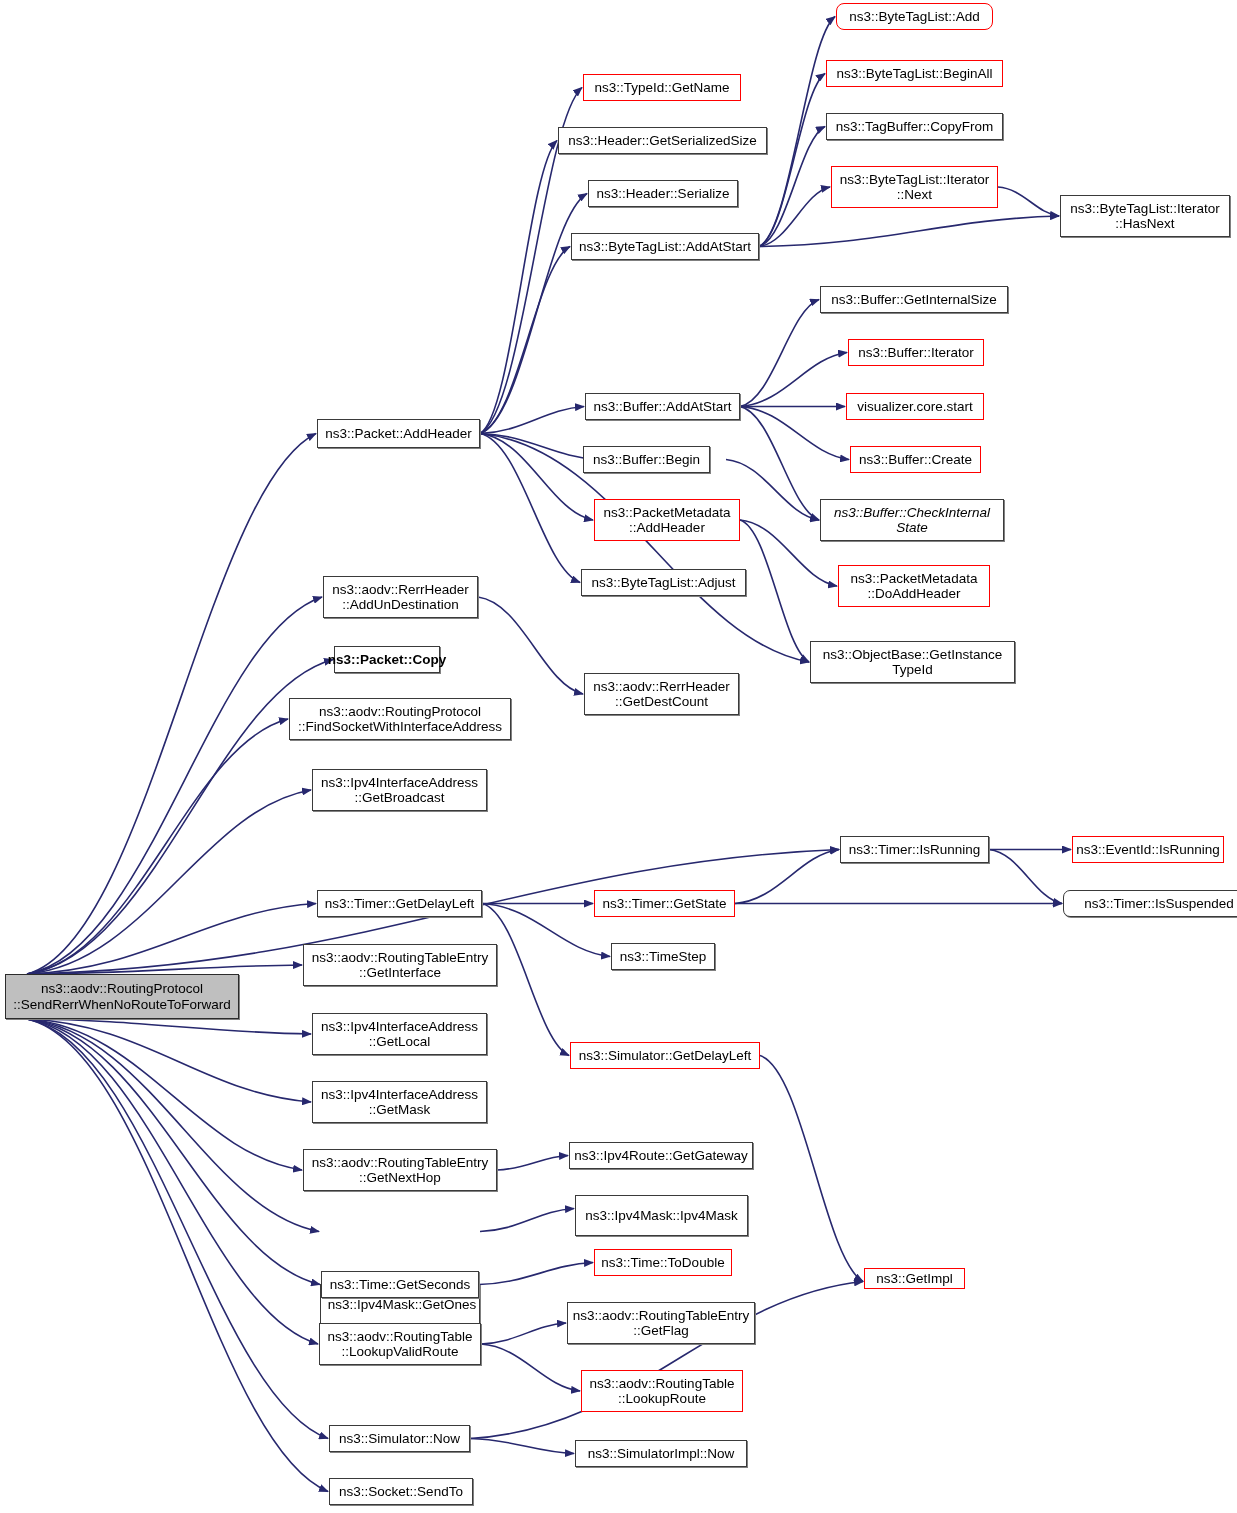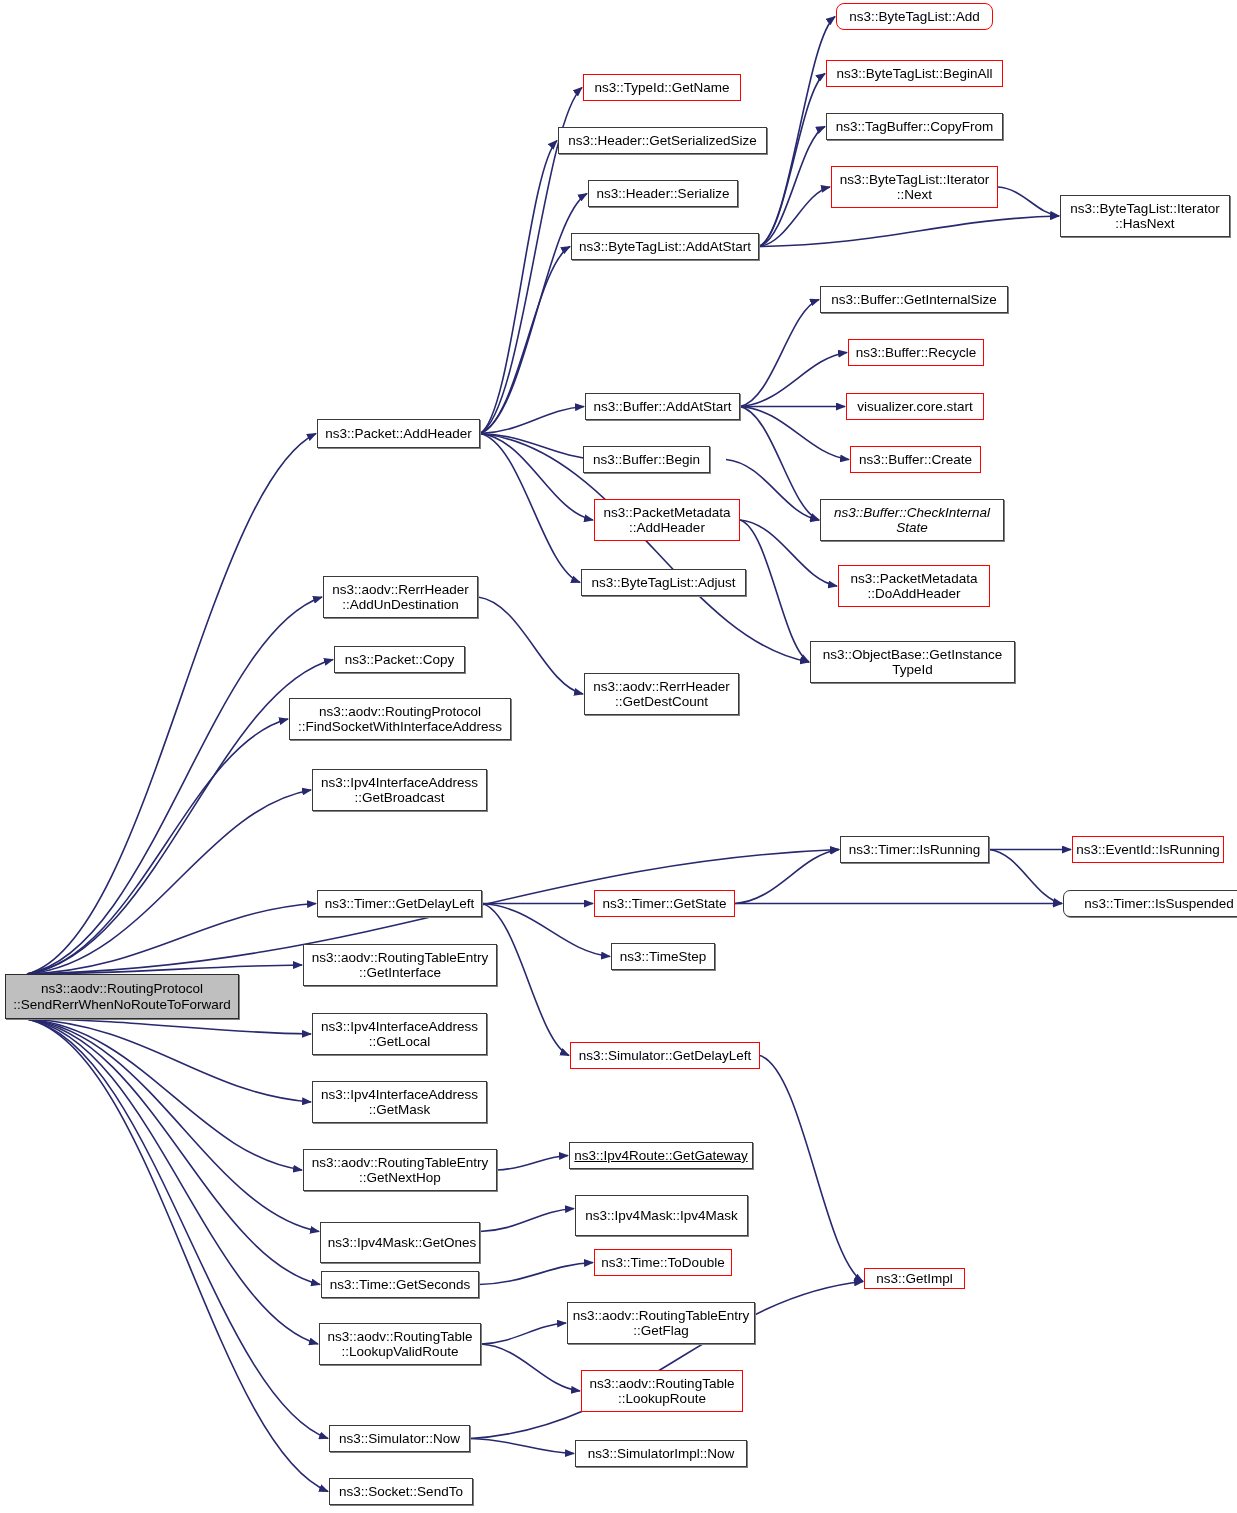--- a/index.html
+++ b/index.html
@@ -91,65 +91,65 @@
       <div class="nodebox" style="left: 571px; top: 233px; width: 188px; height: 27px;">ns3::ByteTagList::AddAtStart</div>
       <div class="nodebox red" style="left: 836px; top: 3px; width: 157px; height: 27px; border-radius: 8px;">ns3::ByteTagList::Add</div>
       <div class="nodebox red" style="left: 826px; top: 60px; width: 177px; height: 27px;">ns3::ByteTagList::BeginAll</div>
       <div class="nodebox" style="left: 826px; top: 113px; width: 177px; height: 27px;">ns3::TagBuffer::CopyFrom</div>
       <div class="nodebox red" style="left: 831px; top: 166px; width: 167px; height: 42px;">ns3::ByteTagList::Iterator
 ::Next</div>
       <div class="nodebox" style="left: 1060px; top: 195px; width: 170px; height: 42px;">ns3::ByteTagList::Iterator
 ::HasNext</div>
       <div class="nodebox" style="left: 317px; top: 419px; width: 163px; height: 29px;">ns3::Packet::AddHeader</div>
       <div class="nodebox" style="left: 820px; top: 286px; width: 188px; height: 27px;">ns3::Buffer::GetInternalSize</div>
-      <div class="nodebox red" style="left: 848px; top: 339px; width: 136px; height: 27px;">ns3::Buffer::Recycle</div>
+      <div class="nodebox red" style="left: 848px; top: 339px; width: 136px; height: 27px;">ns3::Buffer::Iterator</div>
       <div class="nodebox red" style="left: 846px; top: 393px; width: 138px; height: 27px;">visualizer.core.start</div>
       <div class="nodebox red" style="left: 850px; top: 446px; width: 131px; height: 27px;">ns3::Buffer::Create</div>
       <div class="nodebox" style="left: 585px; top: 393px; width: 155px; height: 27px;">ns3::Buffer::AddAtStart</div>
       <div class="nodebox" style="left: 583px; top: 446px; width: 127px; height: 27px;">ns3::Buffer::Begin</div>
       <div class="nodebox" style="left: 820px; top: 499px; width: 184px; height: 42px; font-style: italic;">ns3::Buffer::CheckInternal
 State</div>
       <div class="nodebox red" style="left: 594px; top: 499px; width: 146px; height: 42px;">ns3::PacketMetadata
 ::AddHeader</div>
       <div class="nodebox red" style="left: 838px; top: 565px; width: 152px; height: 42px;">ns3::PacketMetadata
 ::DoAddHeader</div>
       <div class="nodebox" style="left: 581px; top: 569px; width: 165px; height: 27px;">ns3::ByteTagList::Adjust</div>
       <div class="nodebox" style="left: 810px; top: 641px; width: 205px; height: 42px;">ns3::ObjectBase::GetInstance
 TypeId</div>
       <div class="nodebox" style="left: 323px; top: 576px; width: 155px; height: 42px;">ns3::aodv::RerrHeader
 ::AddUnDestination</div>
-      <div class="nodebox" style="left: 334px; top: 646px; width: 131px; height: 27px;">ns3::Packet::Copy</div>
+      <div class="nodebox" style="left: 334px; top: 646px; width: 106px; height: 27px; font-weight: bold;">ns3::Packet::Copy</div>
       <div class="nodebox" style="left: 289px; top: 698px; width: 222px; height: 42px;">ns3::aodv::RoutingProtocol
 ::FindSocketWithInterfaceAddress</div>
       <div class="nodebox" style="left: 584px; top: 673px; width: 155px; height: 42px;">ns3::aodv::RerrHeader
 ::GetDestCount</div>
       <div class="nodebox" style="left: 312px; top: 769px; width: 175px; height: 42px;">ns3::Ipv4InterfaceAddress
 ::GetBroadcast</div>
       <div class="nodebox" style="left: 840px; top: 836px; width: 149px; height: 27px;">ns3::Timer::IsRunning</div>
       <div class="nodebox red" style="left: 1072px; top: 836px; width: 152px; height: 27px;">ns3::EventId::IsRunning</div>
       <div class="nodebox" style="left: 1063px; top: 890px; width: 192px; height: 27px; border-radius: 7px;">ns3::Timer::IsSuspended</div>
       <div class="nodebox red" style="left: 594px; top: 890px; width: 141px; height: 27px;">ns3::Timer::GetState</div>
       <div class="nodebox" style="left: 317px; top: 890px; width: 165px; height: 27px;">ns3::Timer::GetDelayLeft</div>
       <div class="nodebox" style="left: 611px; top: 943px; width: 104px; height: 27px;">ns3::TimeStep</div>
       <div class="nodebox" style="left: 303px; top: 944px; width: 194px; height: 42px;">ns3::aodv::RoutingTableEntry
 ::GetInterface</div>
       <div class="nodebox" style="left: 312px; top: 1013px; width: 175px; height: 42px;">ns3::Ipv4InterfaceAddress
 ::GetLocal</div>
       <div class="nodebox" style="left: 312px; top: 1081px; width: 175px; height: 42px;">ns3::Ipv4InterfaceAddress
 ::GetMask</div>
       <div class="nodebox" style="left: 303px; top: 1149px; width: 194px; height: 42px;">ns3::aodv::RoutingTableEntry
 ::GetNextHop</div>
-      <div class="nodebox" style="left: 320px; top: 1222px; width: 160px; height: 41px; padding-left: 8px;">ns3::Ipv4Mask::GetOnes</div>
+      <div class="nodebox" style="left: 320px; top: 1284px; width: 160px; height: 41px; padding-left: 8px;">ns3::Ipv4Mask::GetOnes</div>
       <div class="nodebox" style="left: 321px; top: 1271px; width: 158px; height: 27px;">ns3::Time::GetSeconds</div>
       <div class="nodebox" style="left: 319px; top: 1323px; width: 162px; height: 42px;">ns3::aodv::RoutingTable
 ::LookupValidRoute</div>
       <div class="nodebox" style="left: 329px; top: 1425px; width: 141px; height: 27px;">ns3::Simulator::Now</div>
       <div class="nodebox" style="left: 329px; top: 1478px; width: 144px; height: 27px;">ns3::Socket::SendTo</div>
       <div class="nodebox red" style="left: 570px; top: 1042px; width: 190px; height: 27px;">ns3::Simulator::GetDelayLeft</div>
-      <div class="nodebox" style="left: 569px; top: 1142px; width: 184px; height: 27px; text-decoration: underline;">ns3::Ipv4Route::GetGateway</div>
+      <div class="nodebox" style="left: 569px; top: 1142px; width: 184px; height: 27px;">ns3::Ipv4Route::GetGateway</div>
       <div class="nodebox" style="left: 575px; top: 1195px; width: 173px; height: 41px;">ns3::Ipv4Mask::Ipv4Mask</div>
       <div class="nodebox red" style="left: 594px; top: 1249px; width: 138px; height: 27px;">ns3::Time::ToDouble</div>
       <div class="nodebox" style="left: 567px; top: 1302px; width: 188px; height: 42px;">ns3::aodv::RoutingTableEntry
 ::GetFlag</div>
       <div class="nodebox red" style="left: 581px; top: 1370px; width: 162px; height: 42px;">ns3::aodv::RoutingTable
 ::LookupRoute</div>
       <div class="nodebox" style="left: 575px; top: 1440px; width: 172px; height: 27px;">ns3::SimulatorImpl::Now</div>
       <div class="nodebox red" style="left: 864px; top: 1268px; width: 101px; height: 21px;">ns3::GetImpl</div>
     </div>
 </div>

